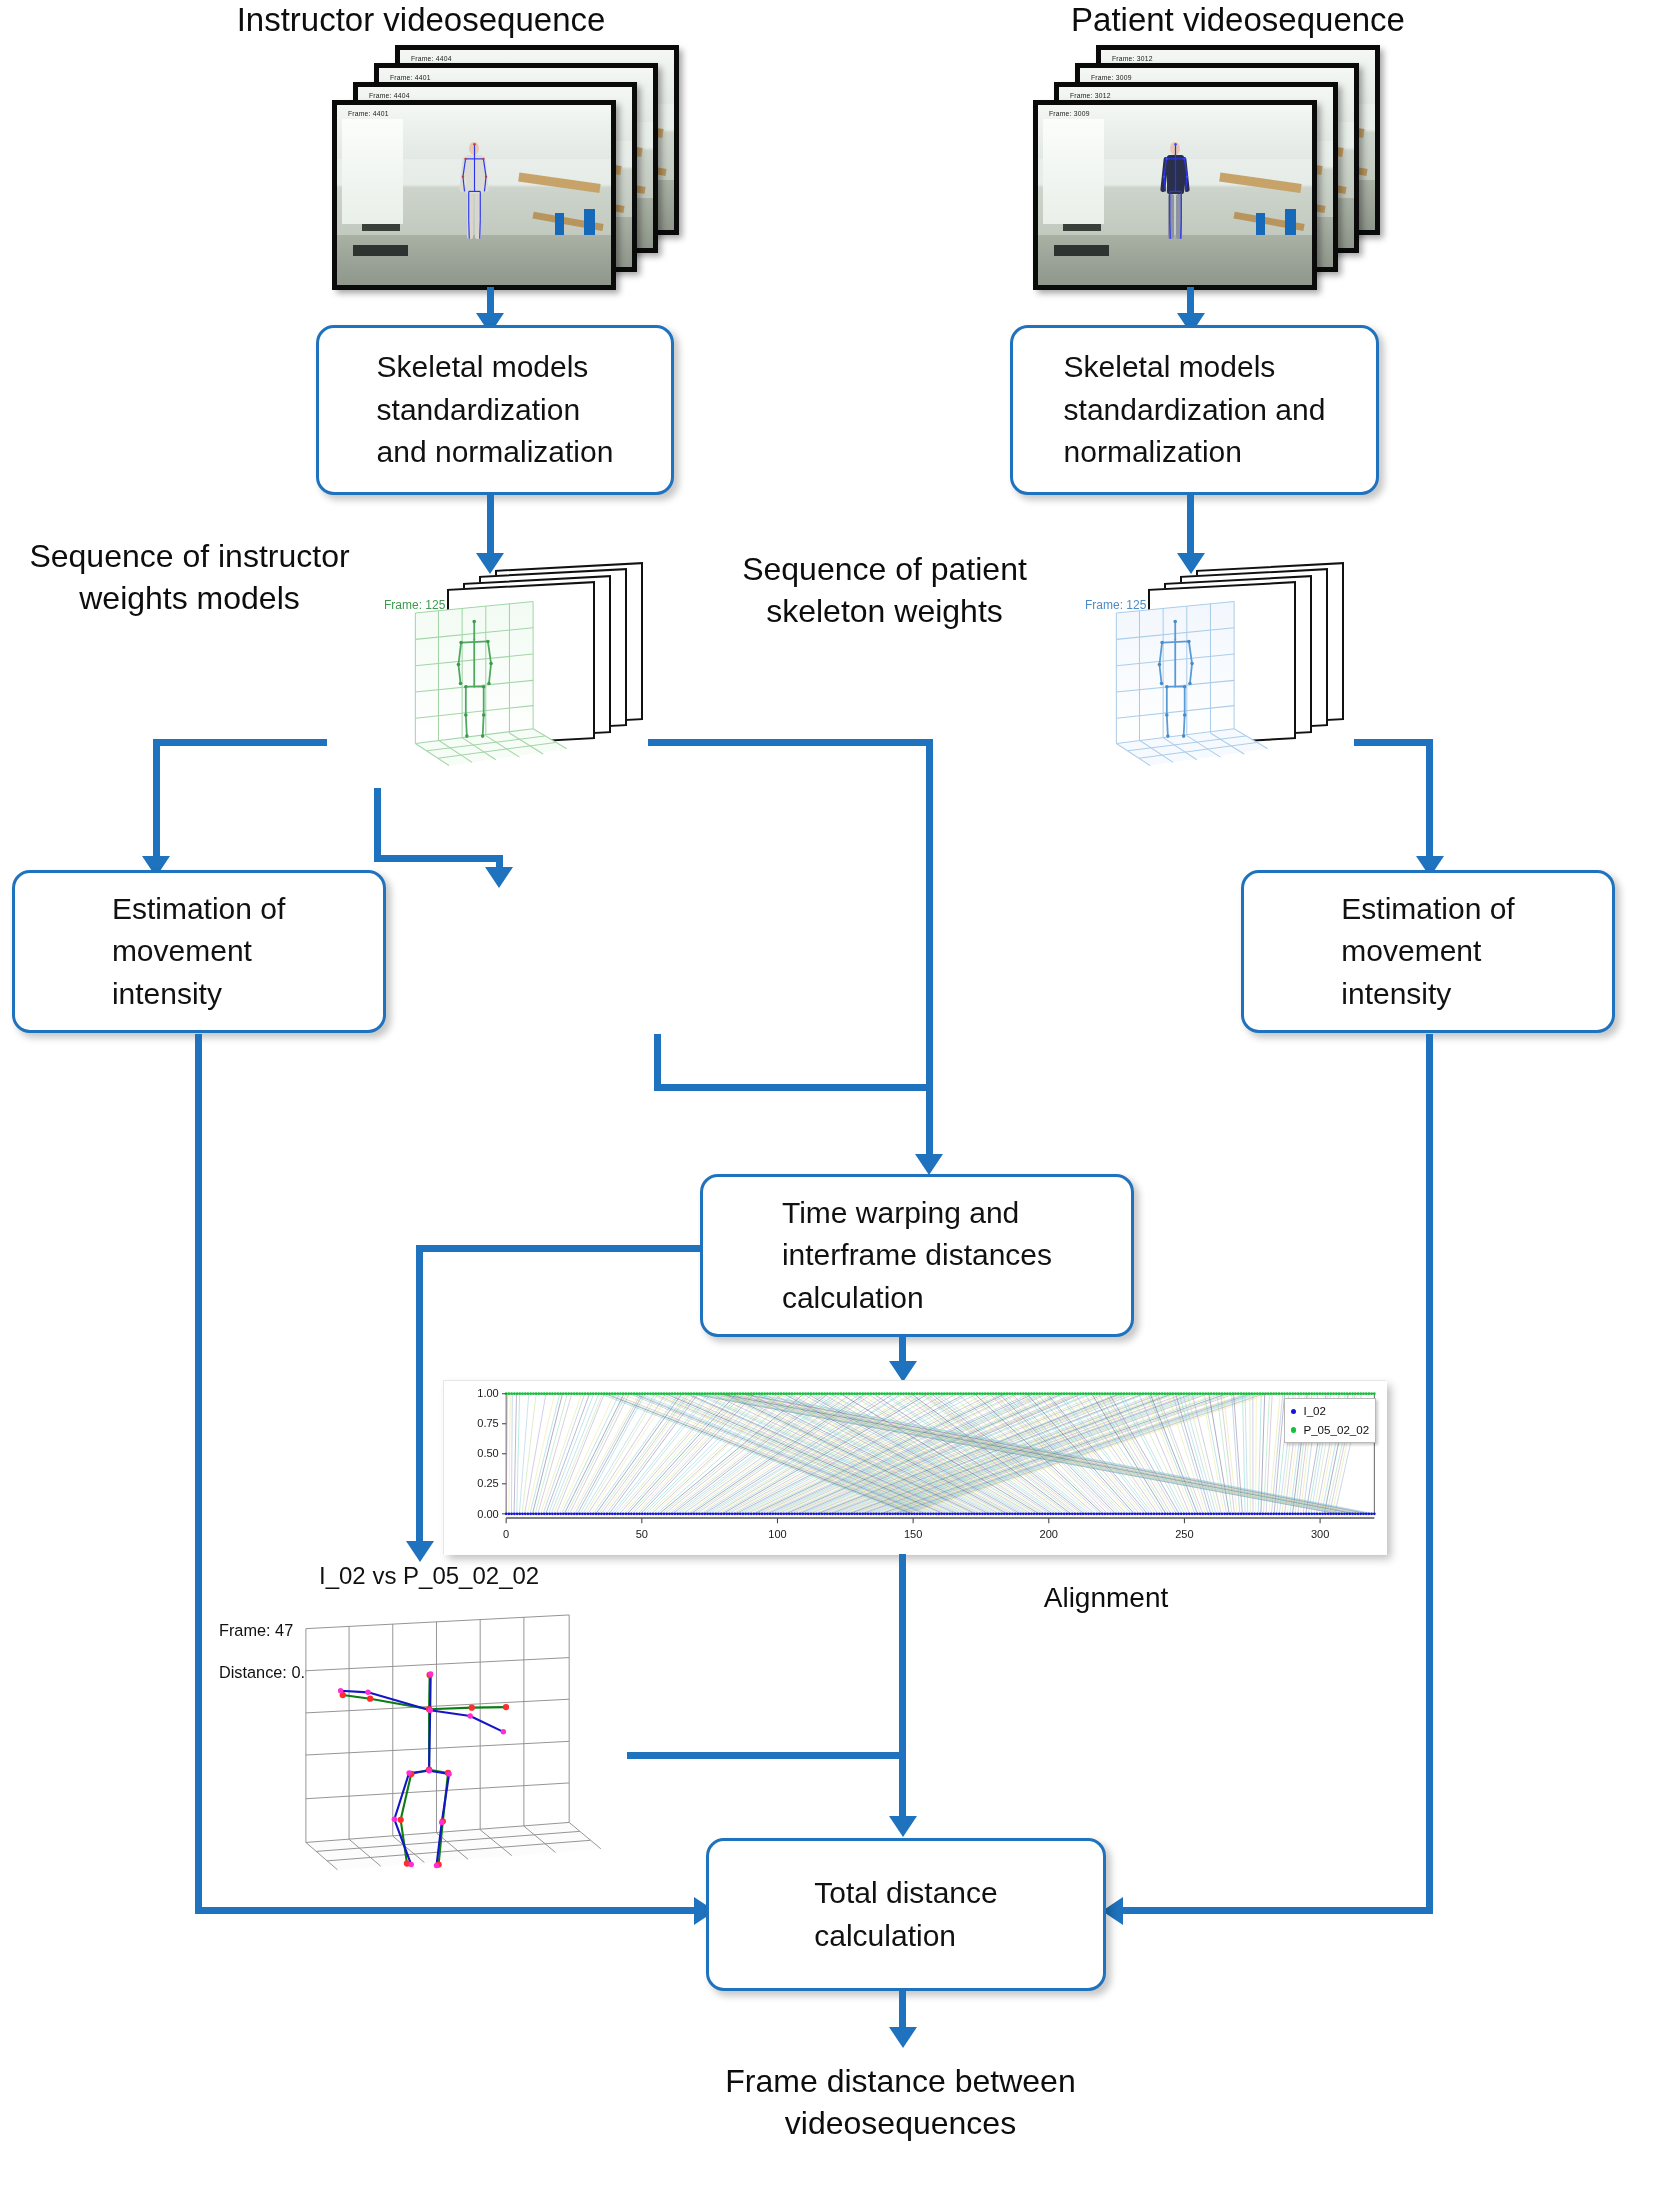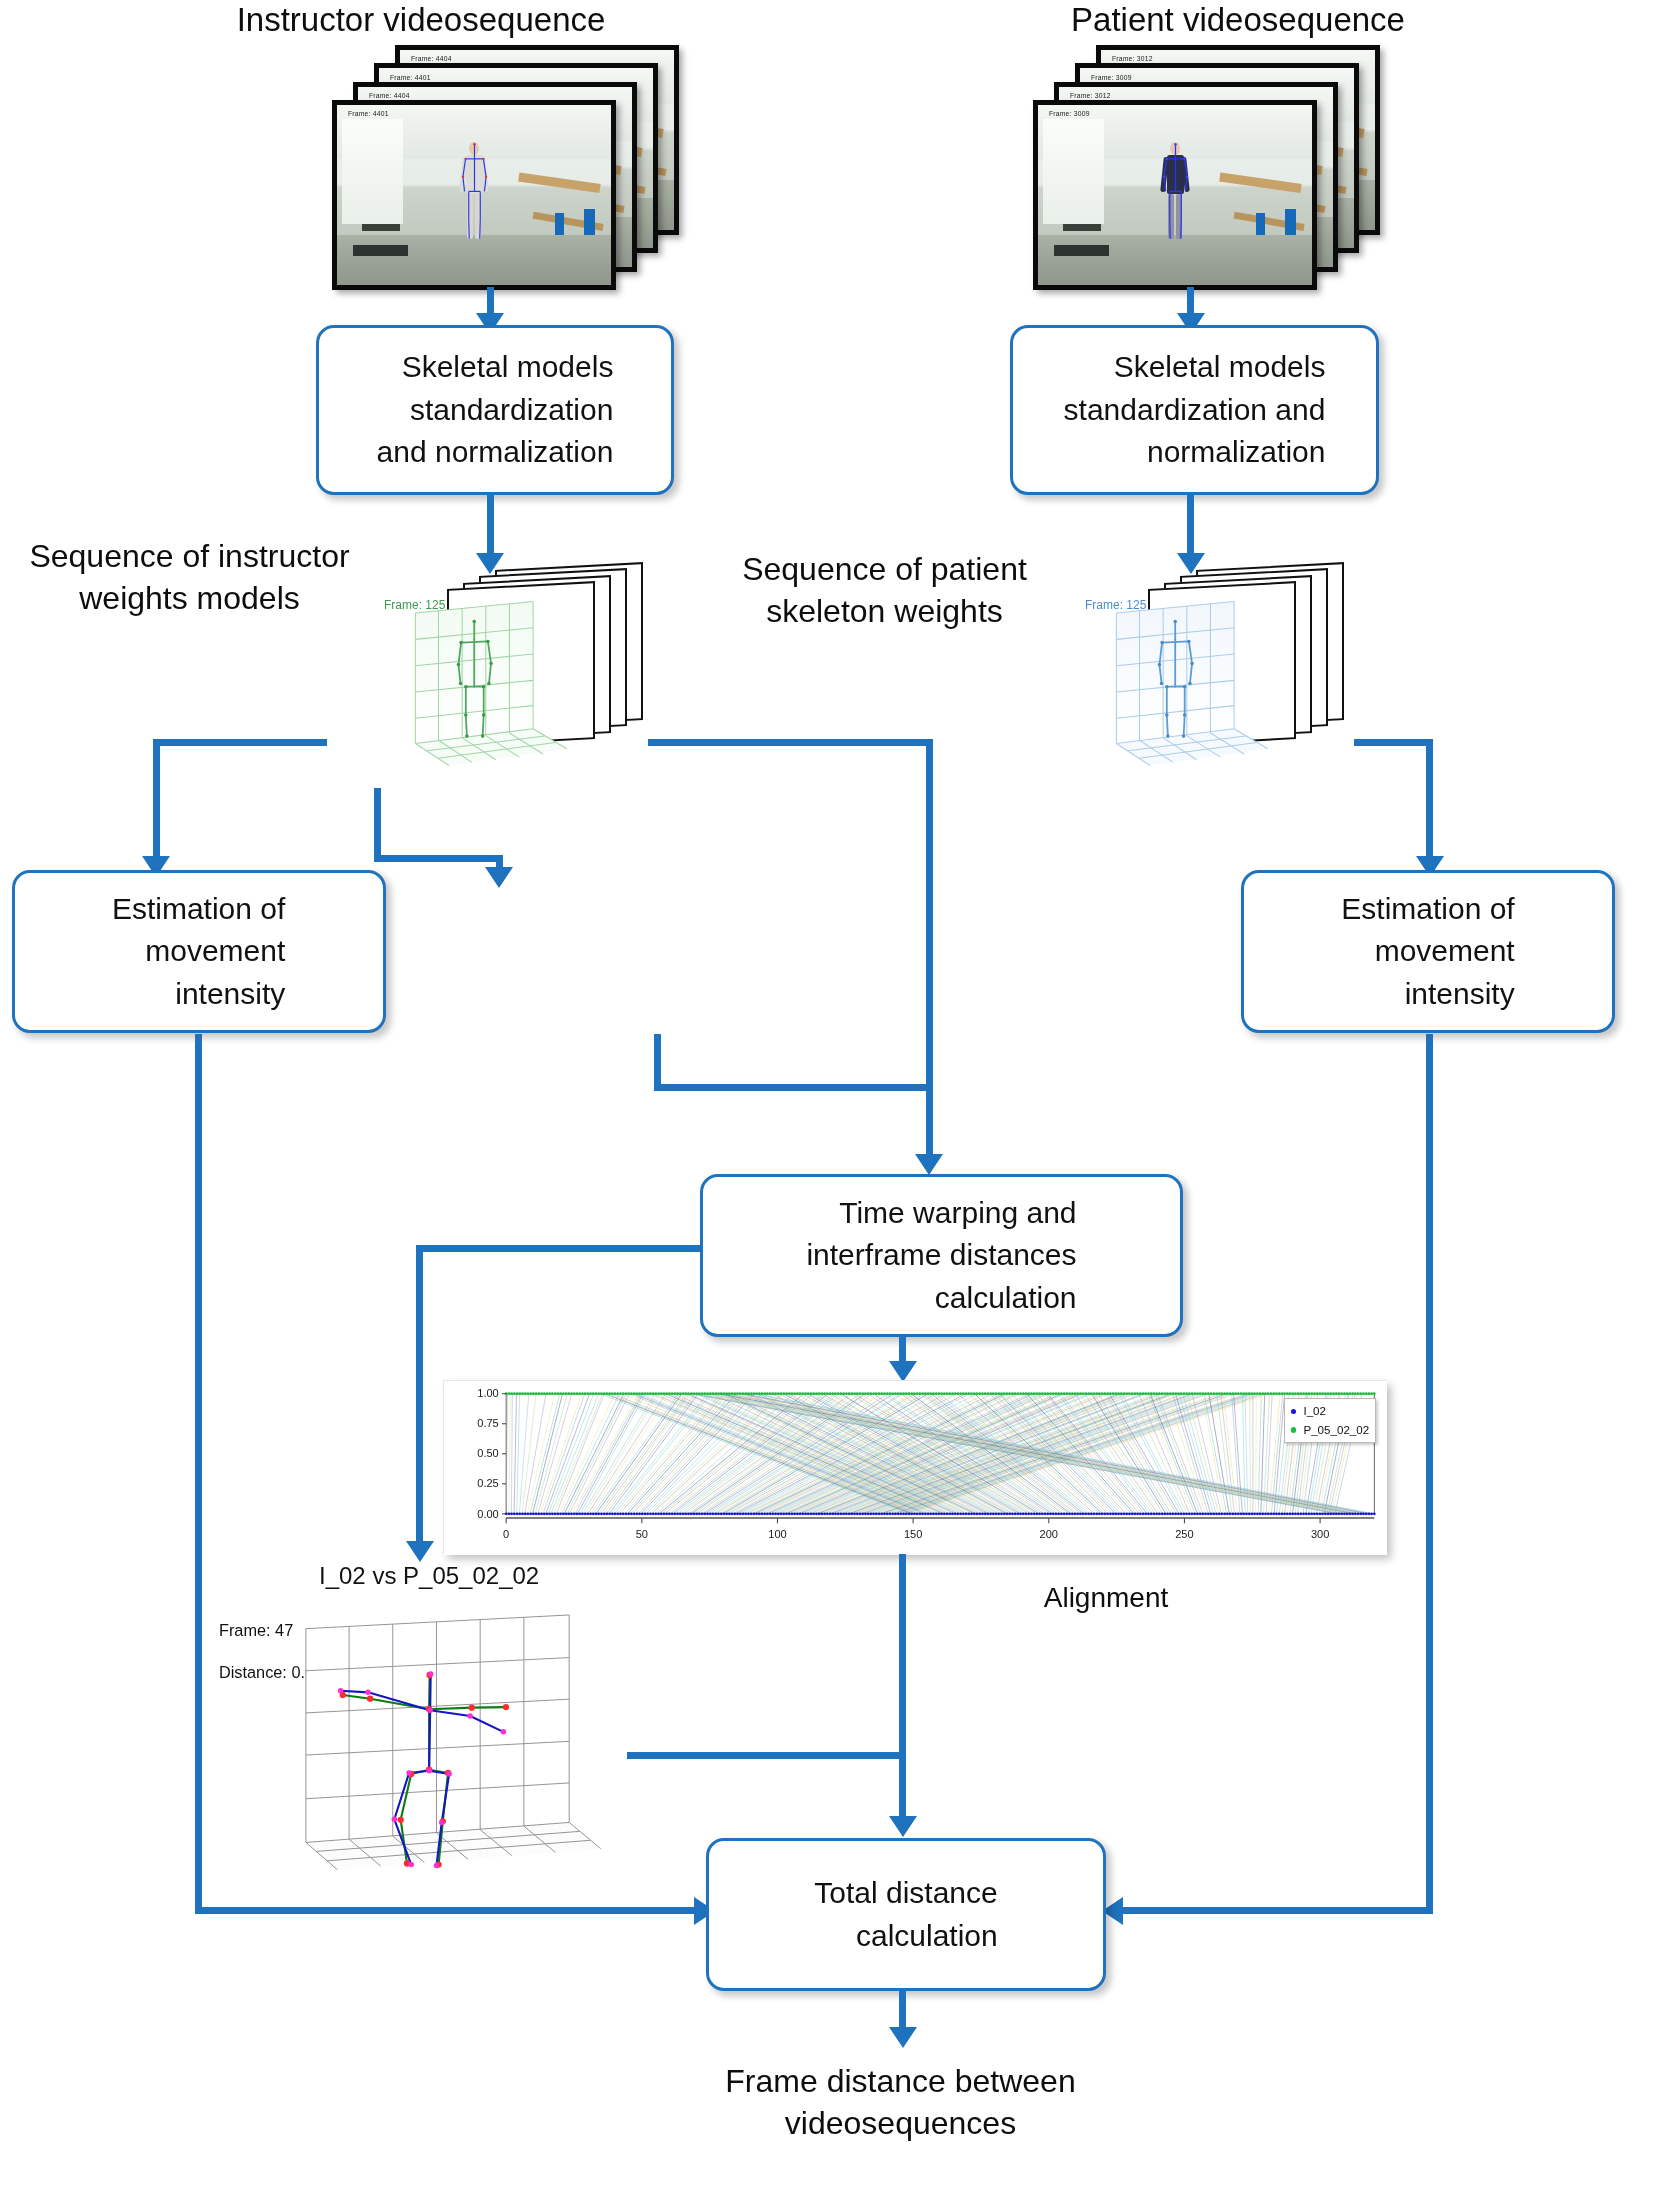--- a/index.html
+++ b/index.html
@@ -22,21 +22,21 @@
 
   
   .pbox{
     position:absolute;
     box-sizing:border-box;
     background:#ffffff;
     border:3.7px solid #1F72BD;
     border-radius:18px;
     box-shadow:4.7px 4.7px 7.4px rgba(0,0,0,.22);
     display:flex;align-items:center;justify-content:center;
-    text-align:right;
+    text-align:left;
     color:#111;
     font-size:30px;
     line-height:1.42;
     padding:5.3px 8.4px;
     white-space:pre-line;
     font-family:"Liberation Sans",sans-serif;
   }
 
   
   .vl{position:absolute;background:#1F72BD;width:6.8px;}
@@ -487,21 +487,21 @@
 intensity</div>
 
 
   <div class="pbox" style="left:1241px;top:870px;width:374px;height:163px;">Estimation of
 movement
 intensity</div>
 
   <div class="vl" style="left:654px;top:1034px;height:57px;"></div>
   <div class="hl" style="left:654px;top:1084px;width:278px;"></div>
 
-  <div class="pbox" style="left:700px;top:1174px;width:483px;height:163px;">Time warping and
+  <div class="pbox" style="left:700px;top:1174px;width:434px;height:163px;">Time warping and
 interframe distances
 calculation</div>
 
   <div class="vl" style="left:899px;top:1337px;height:27px;"></div>
   <div class="arrow-d" style="left:889px;top:1361px;"></div>
 
   <div class="hl" style="left:416px;top:1245px;width:287px;"></div>
   <div class="vl" style="left:416px;top:1245px;height:300px;"></div>
   <div class="arrow-d" style="left:406px;top:1541px;"></div>
 

